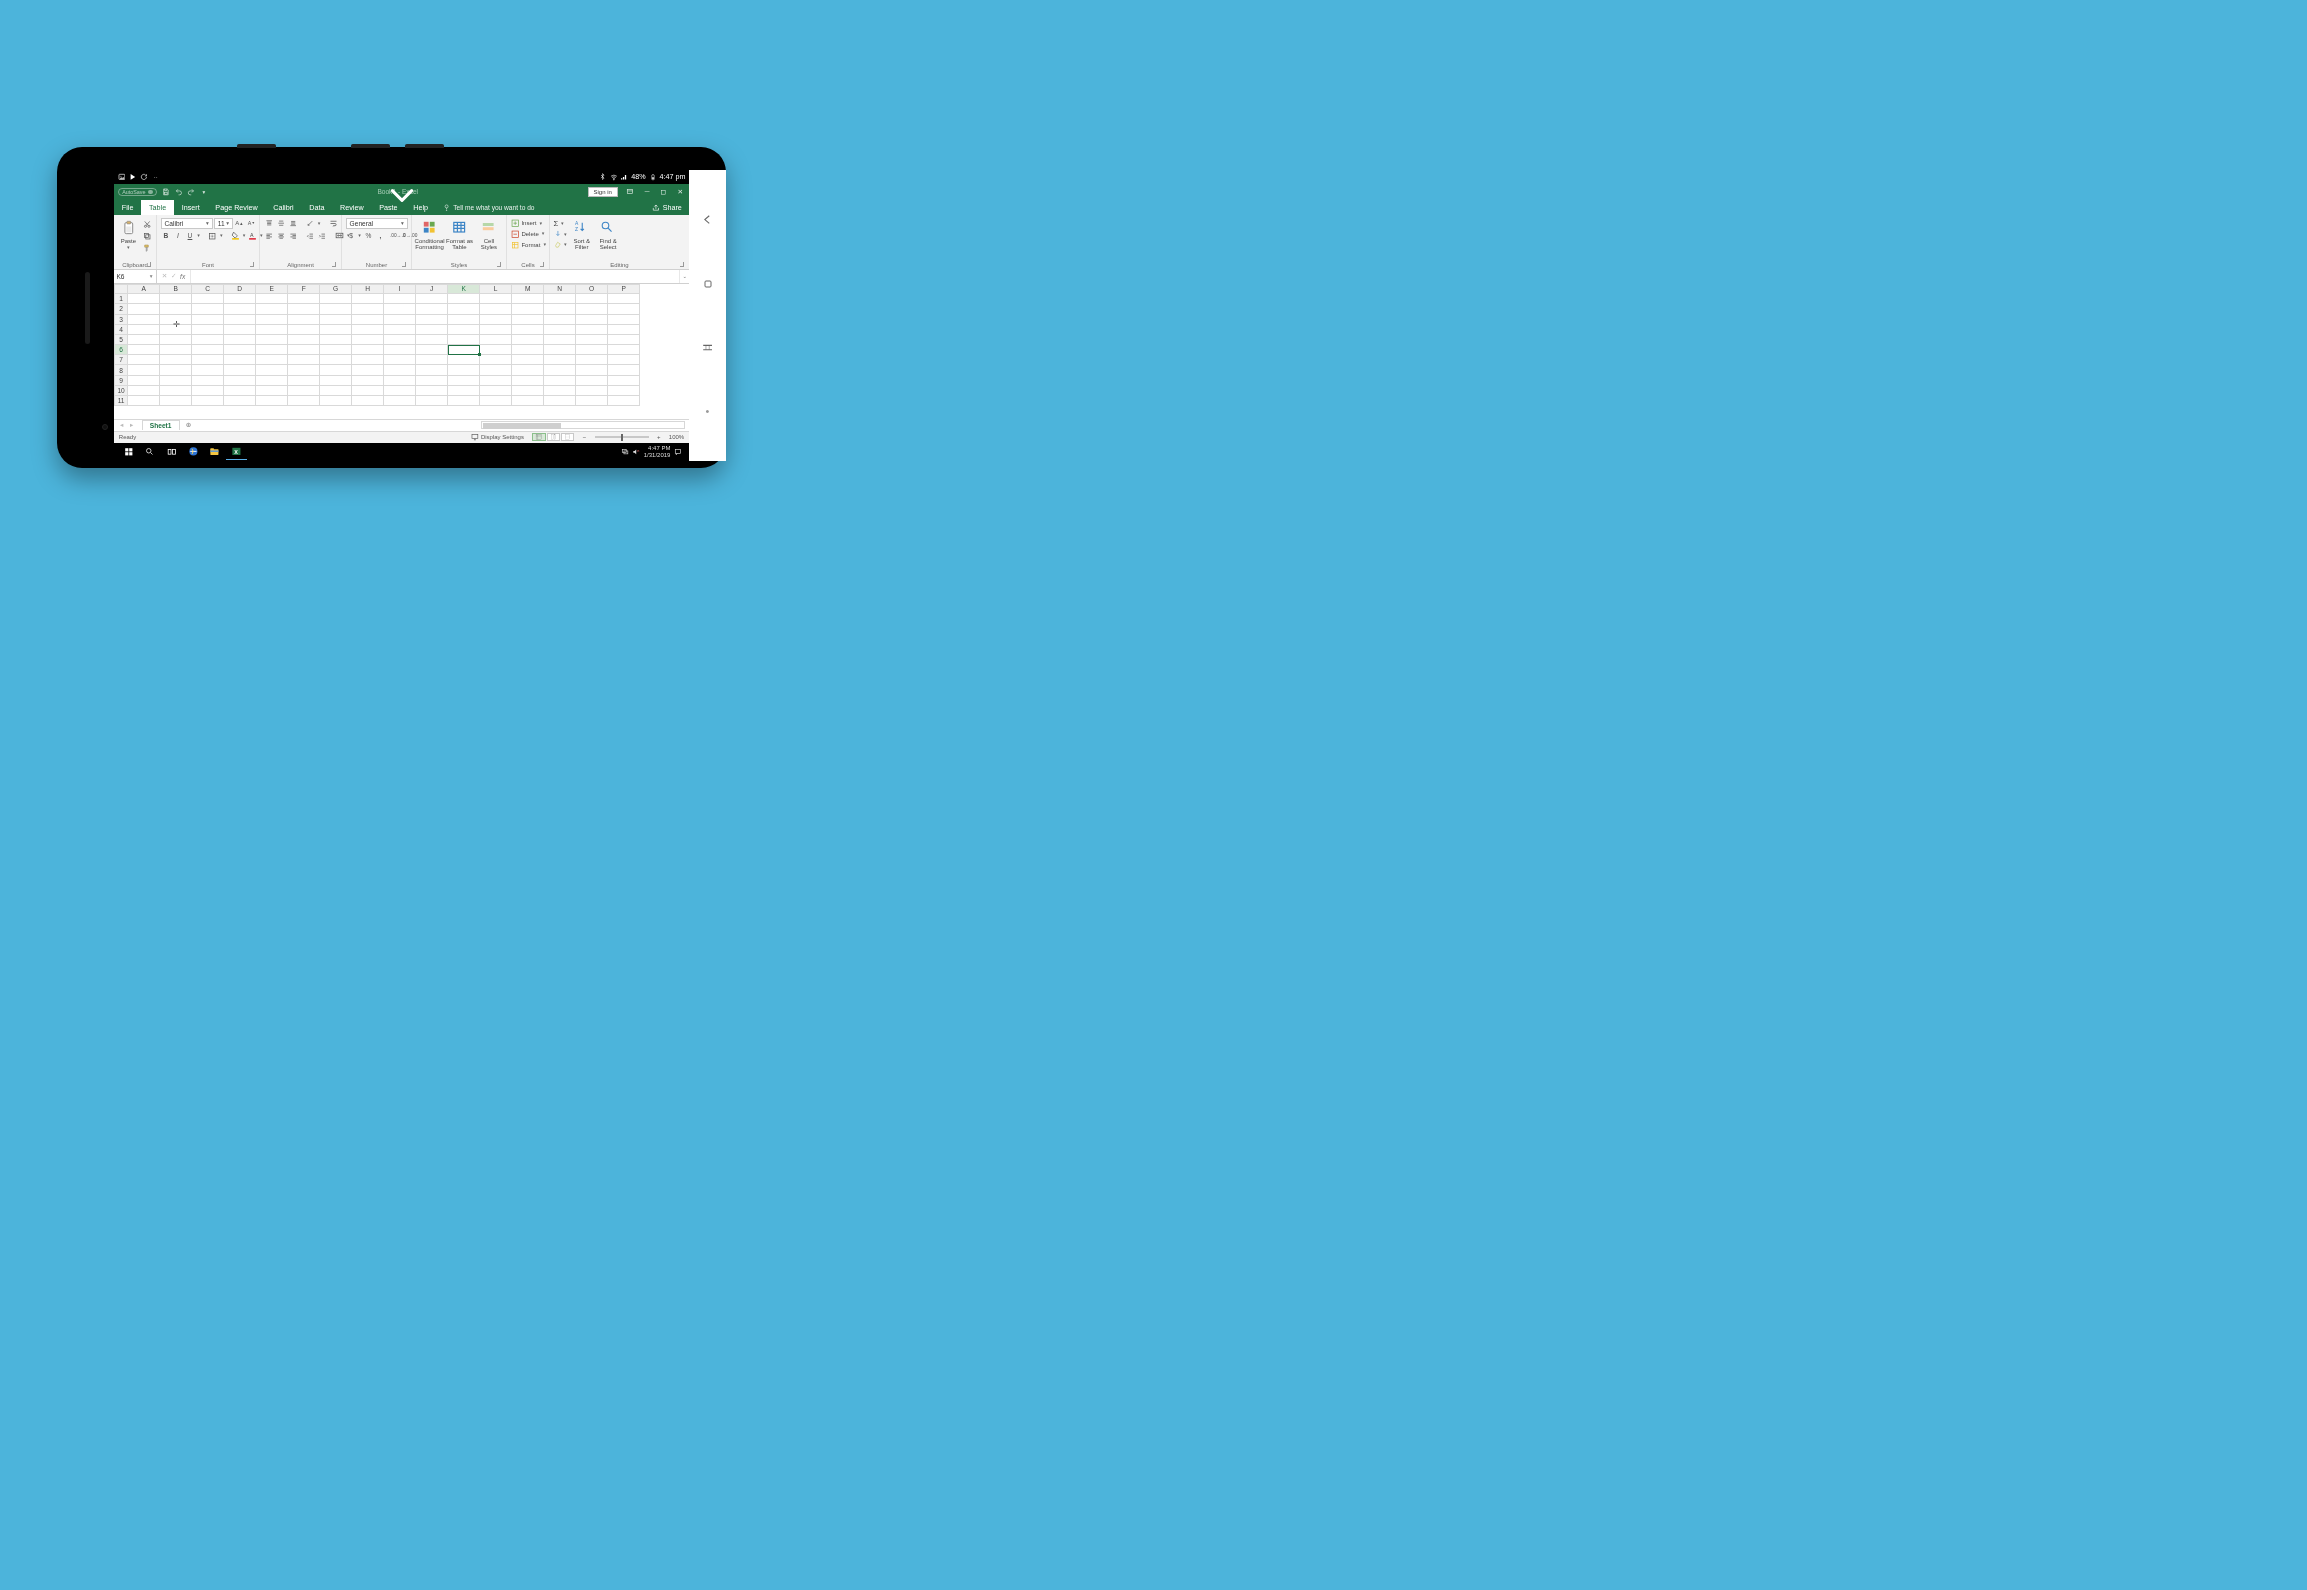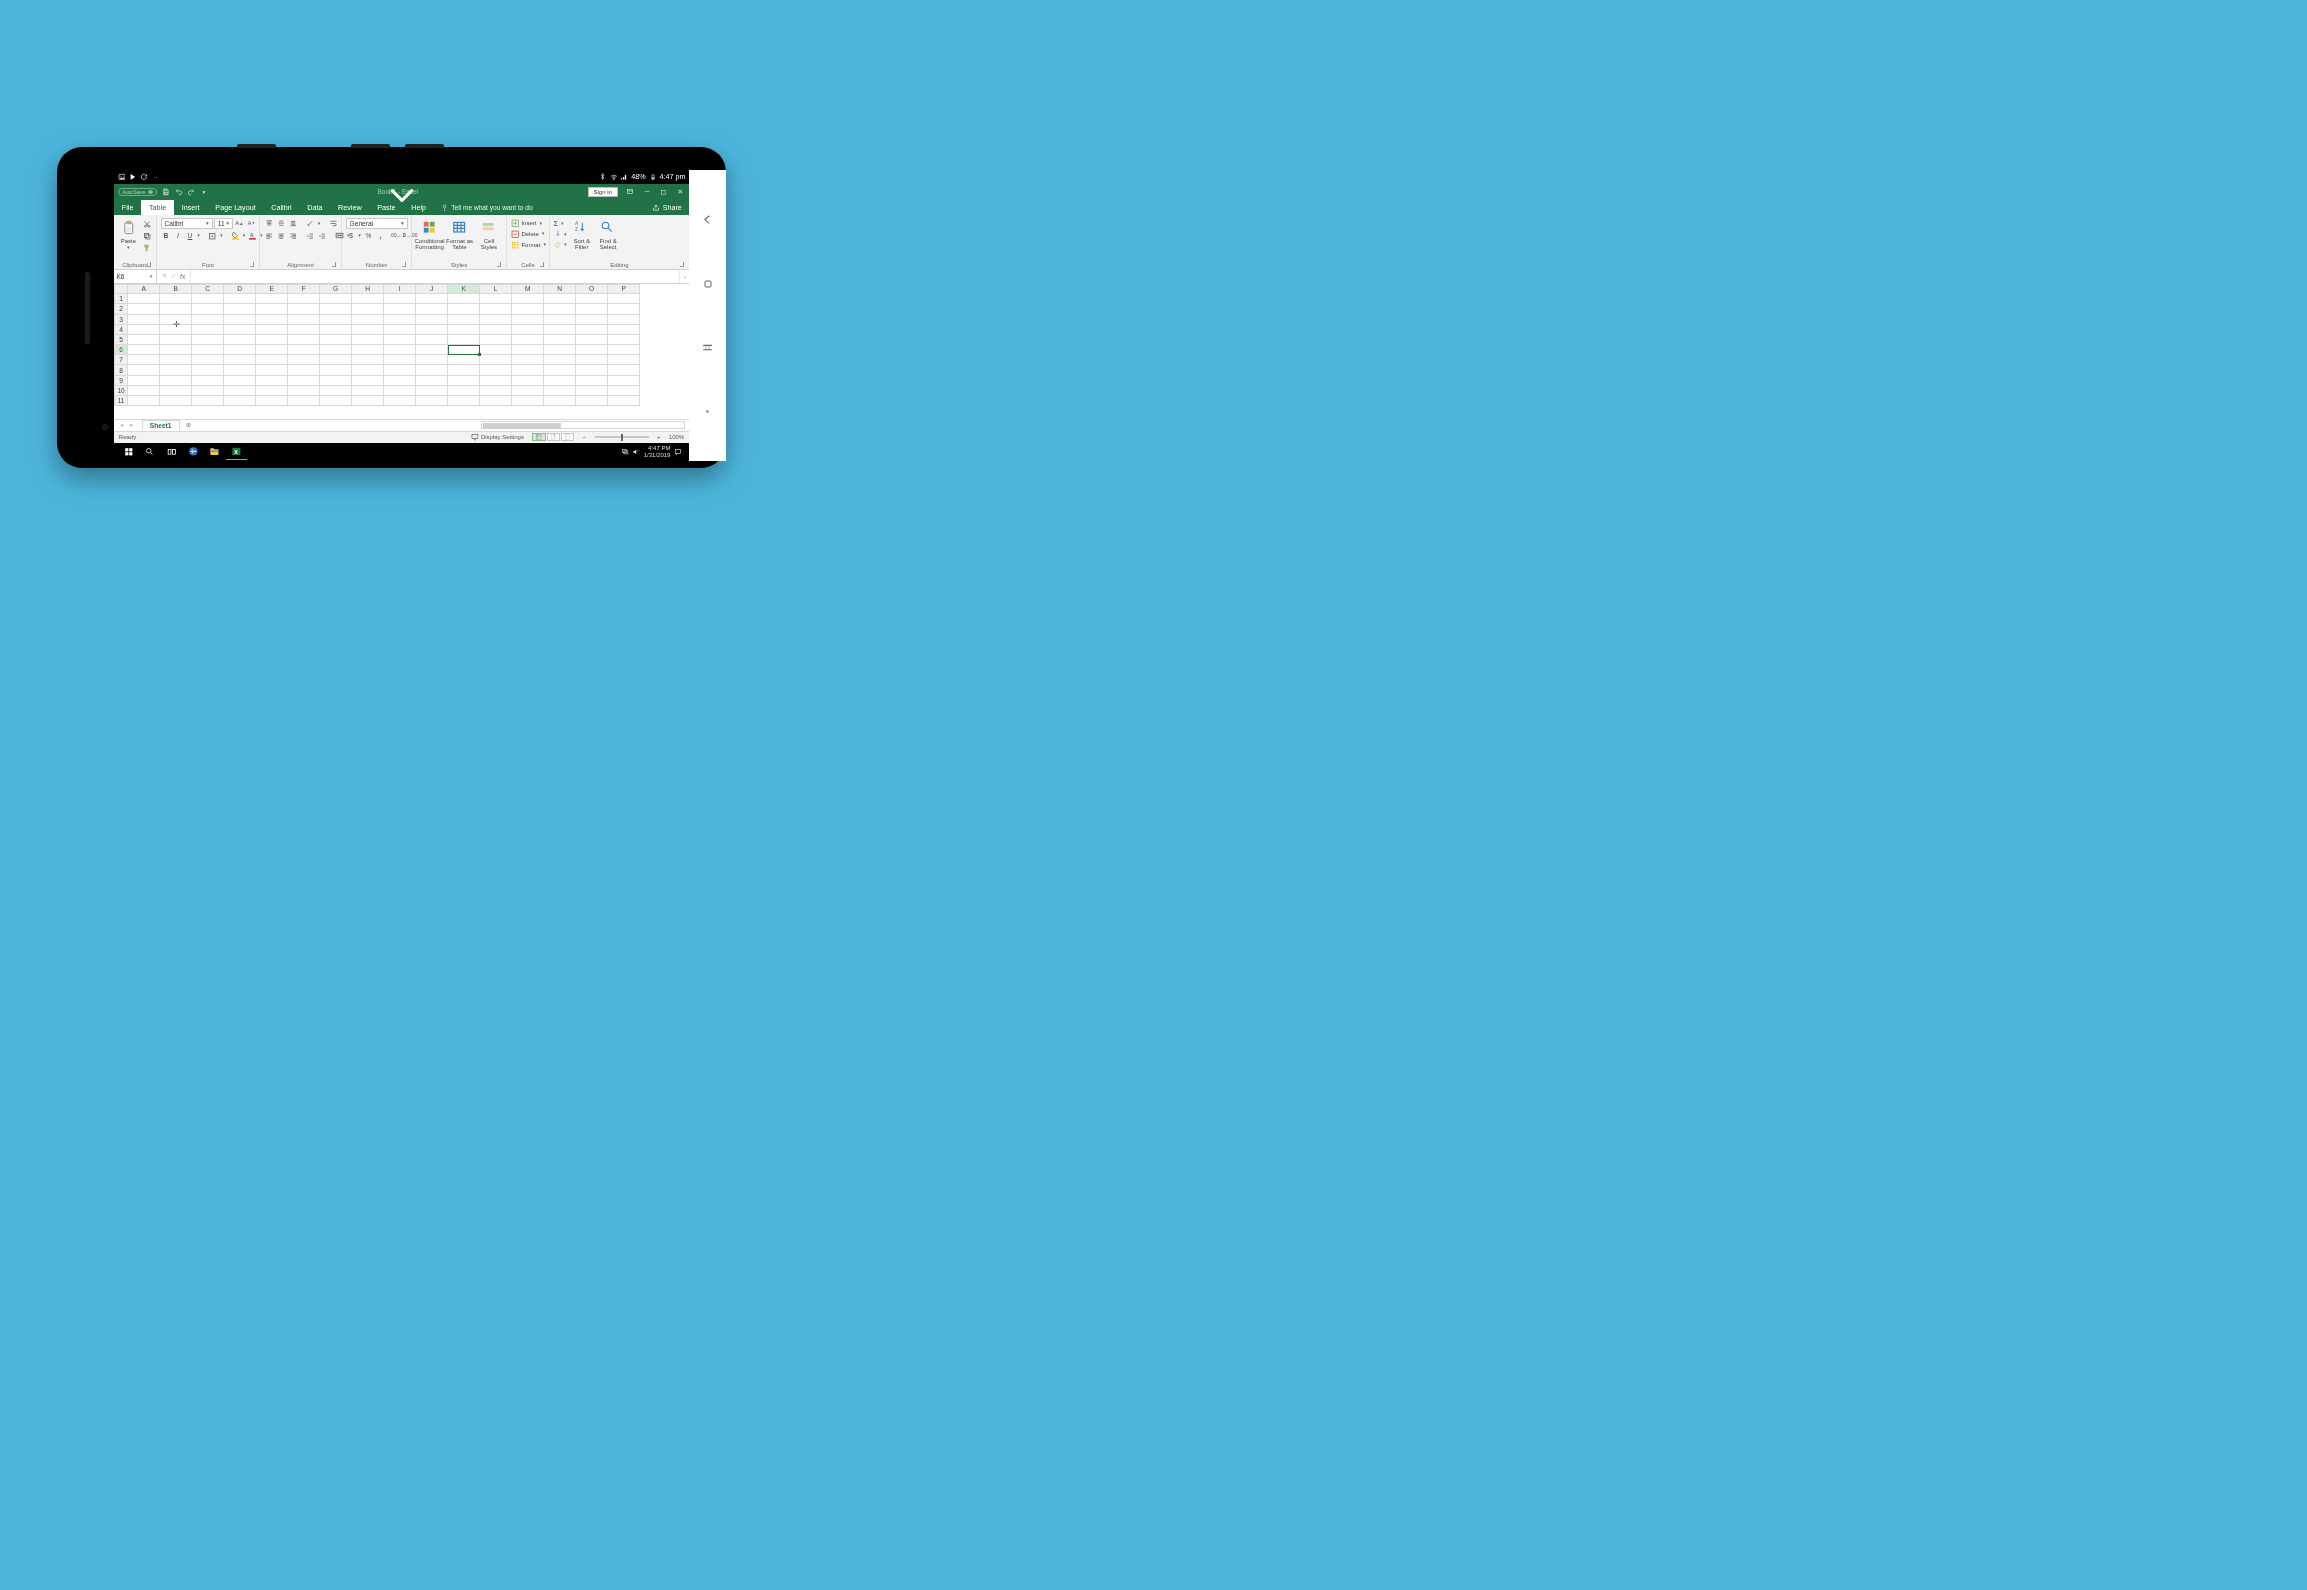--- a/index.html
+++ b/index.html
@@ -478,21 +478,21 @@
                 </svg>
             </span>
             <span class="win-ctrl">✕</span>
           </div>
         </div>
 
         <div class="ribbon-tabs">
           <div class="tab">File</div>
           <div class="tab active">Table</div>
           <div class="tab">Insert</div>
-          <div class="tab">Page Layout</div>
+          <div class="tab">Page Review</div>
           <div class="tab">Calibri</div>
           <div class="tab">Data</div>
           <div class="tab">Review</div>
           <div class="tab">Paste</div>
           <div class="tab">Help</div>
           <div class="tell-me">
             <svg viewBox="0 0 24 24" width="7.2" height="7.2" fill="none" stroke="#fff" stroke-width="2">
                 <circle cx="12" cy="8" r="5"></circle>
                 <path d="M12 13v5"></path>
                 <circle cx="12" cy="21" r="1" fill="#fff"></circle>

